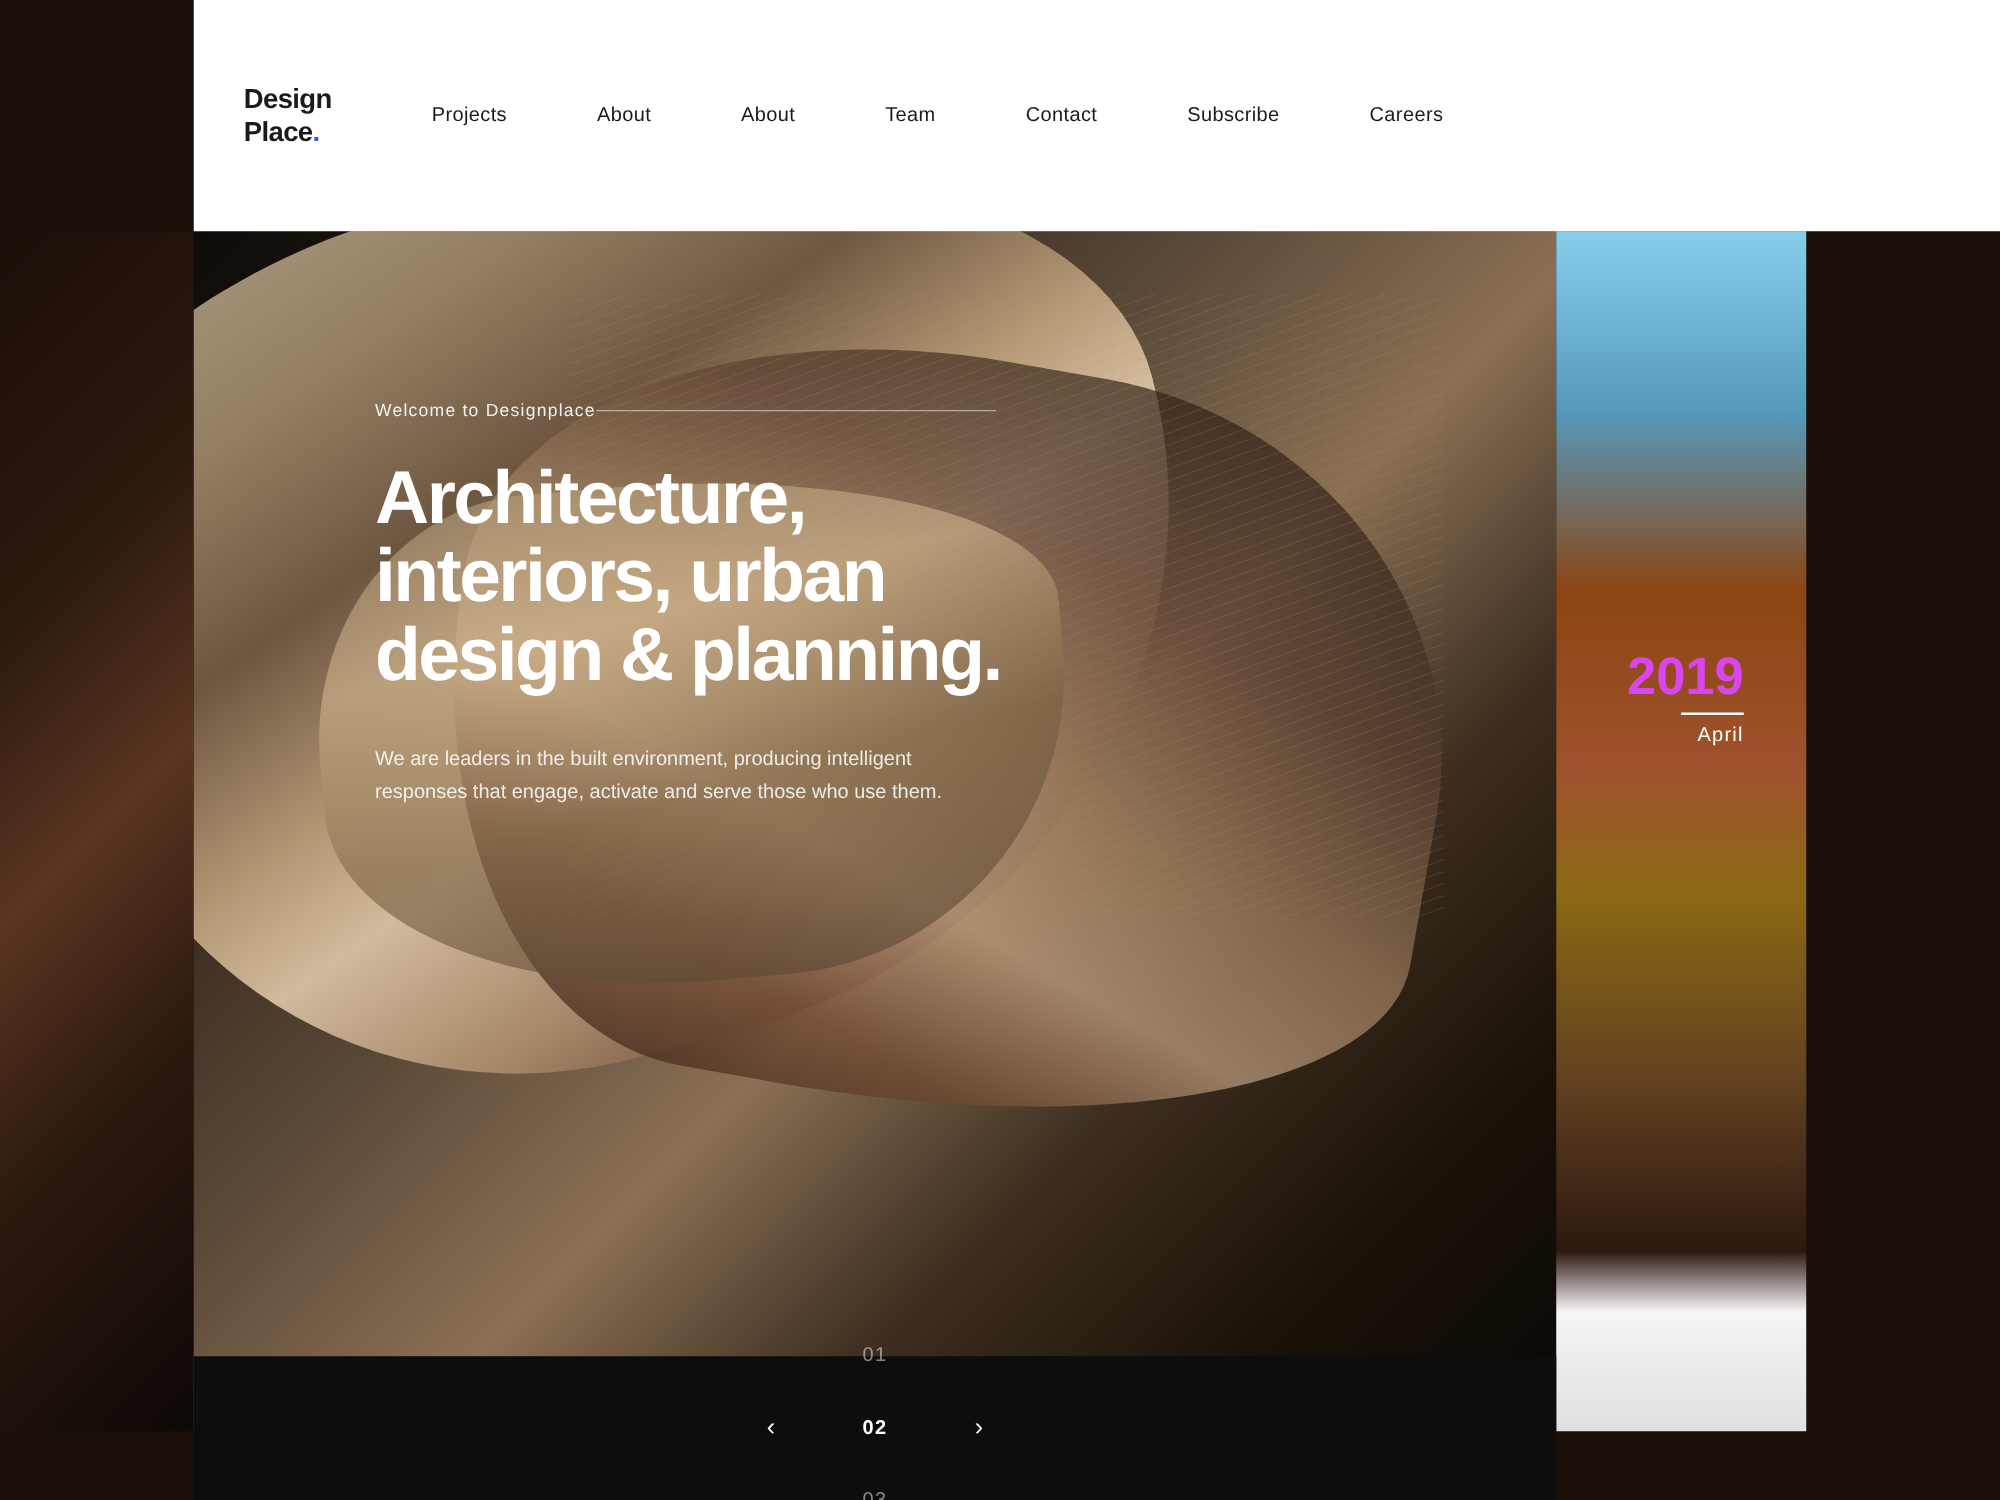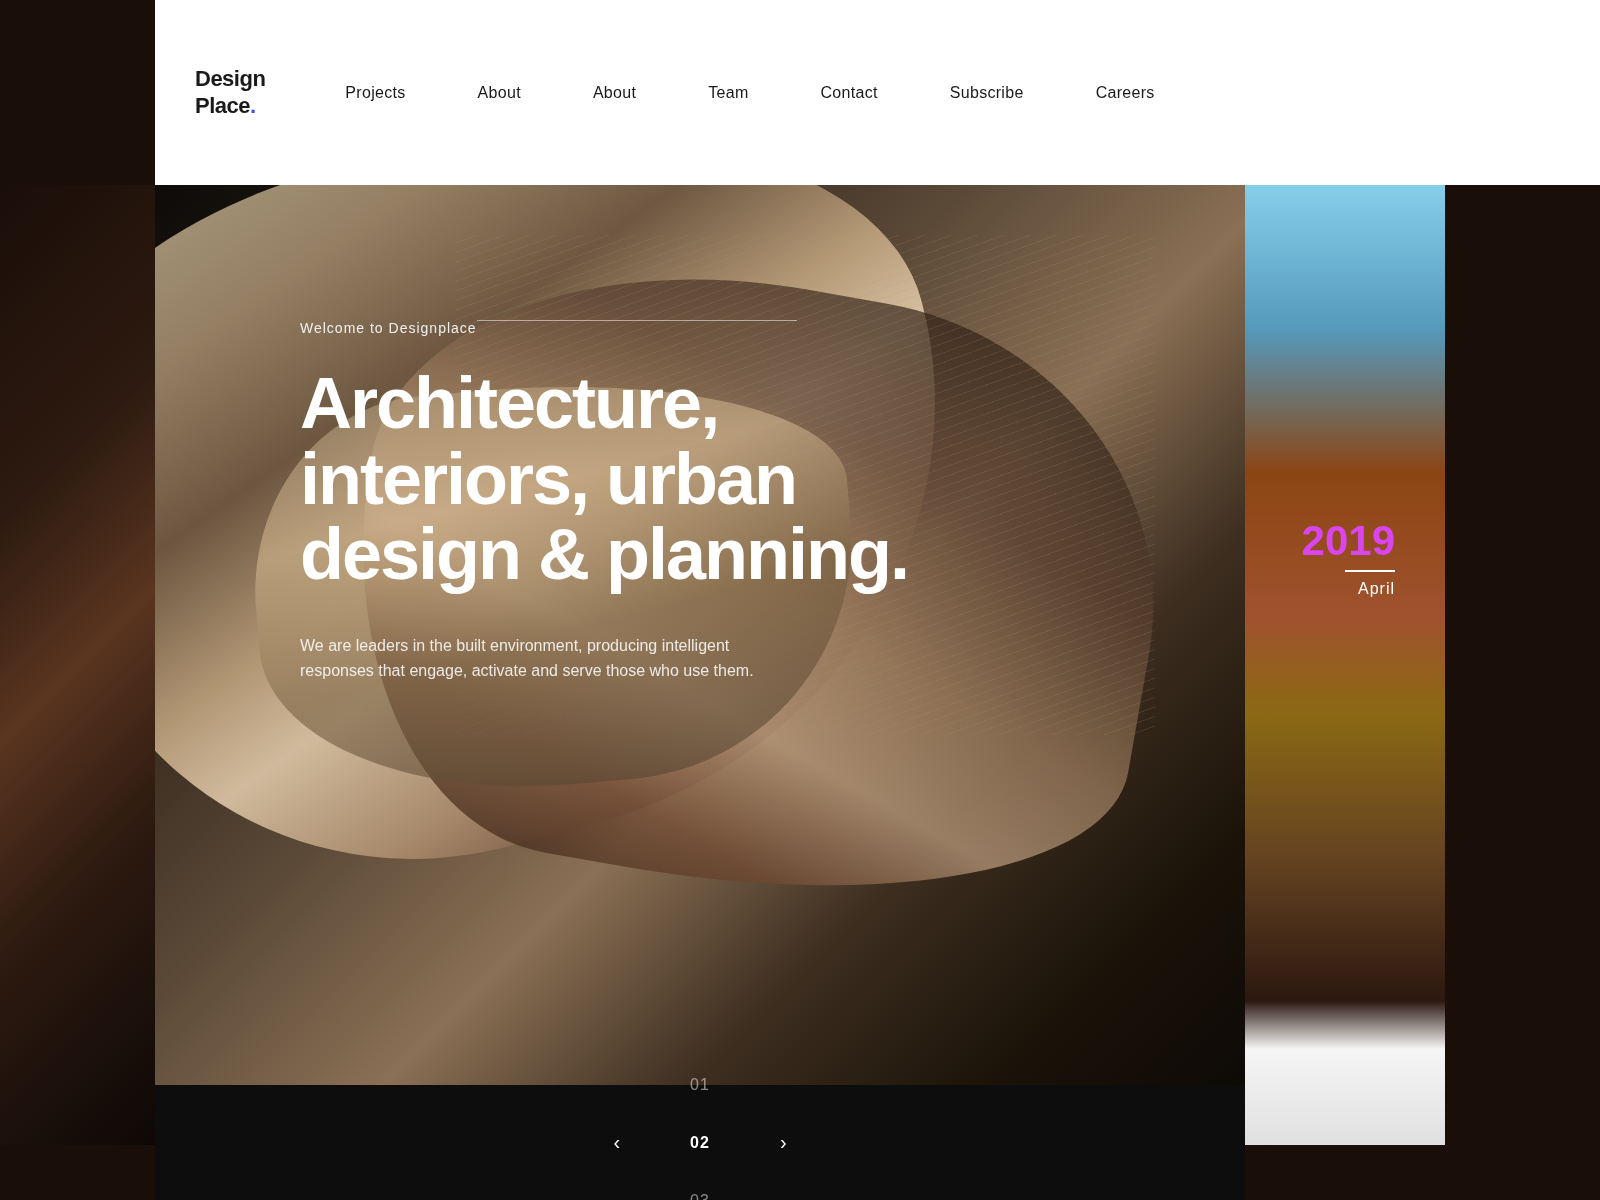--- a/index.html
+++ b/index.html
@@ -166,31 +166,32 @@
       z-index: 10;
       width: 700px;
     }
 
     .welcome-text {
       font-size: 14px;
       color: rgba(255,255,255,0.9);
       letter-spacing: 1px;
       margin-bottom: 30px;
       display: flex;
+      align-items: center;
     }
 
     .welcome-line {
       width: 320px;
       height: 1px;
       background: rgba(255,255,255,0.5);
       display: inline-block;
     }
 
     .hero-headline {
-      font-size: 72px;
+      font-size: 60px;
       font-weight: 700;
       color: #fff;
       line-height: 1.05;
       letter-spacing: -2px;
       margin-bottom: 40px;
     }
 
     .hero-description {
       font-size: 16px;
       color: rgba(255,255,255,0.85);

